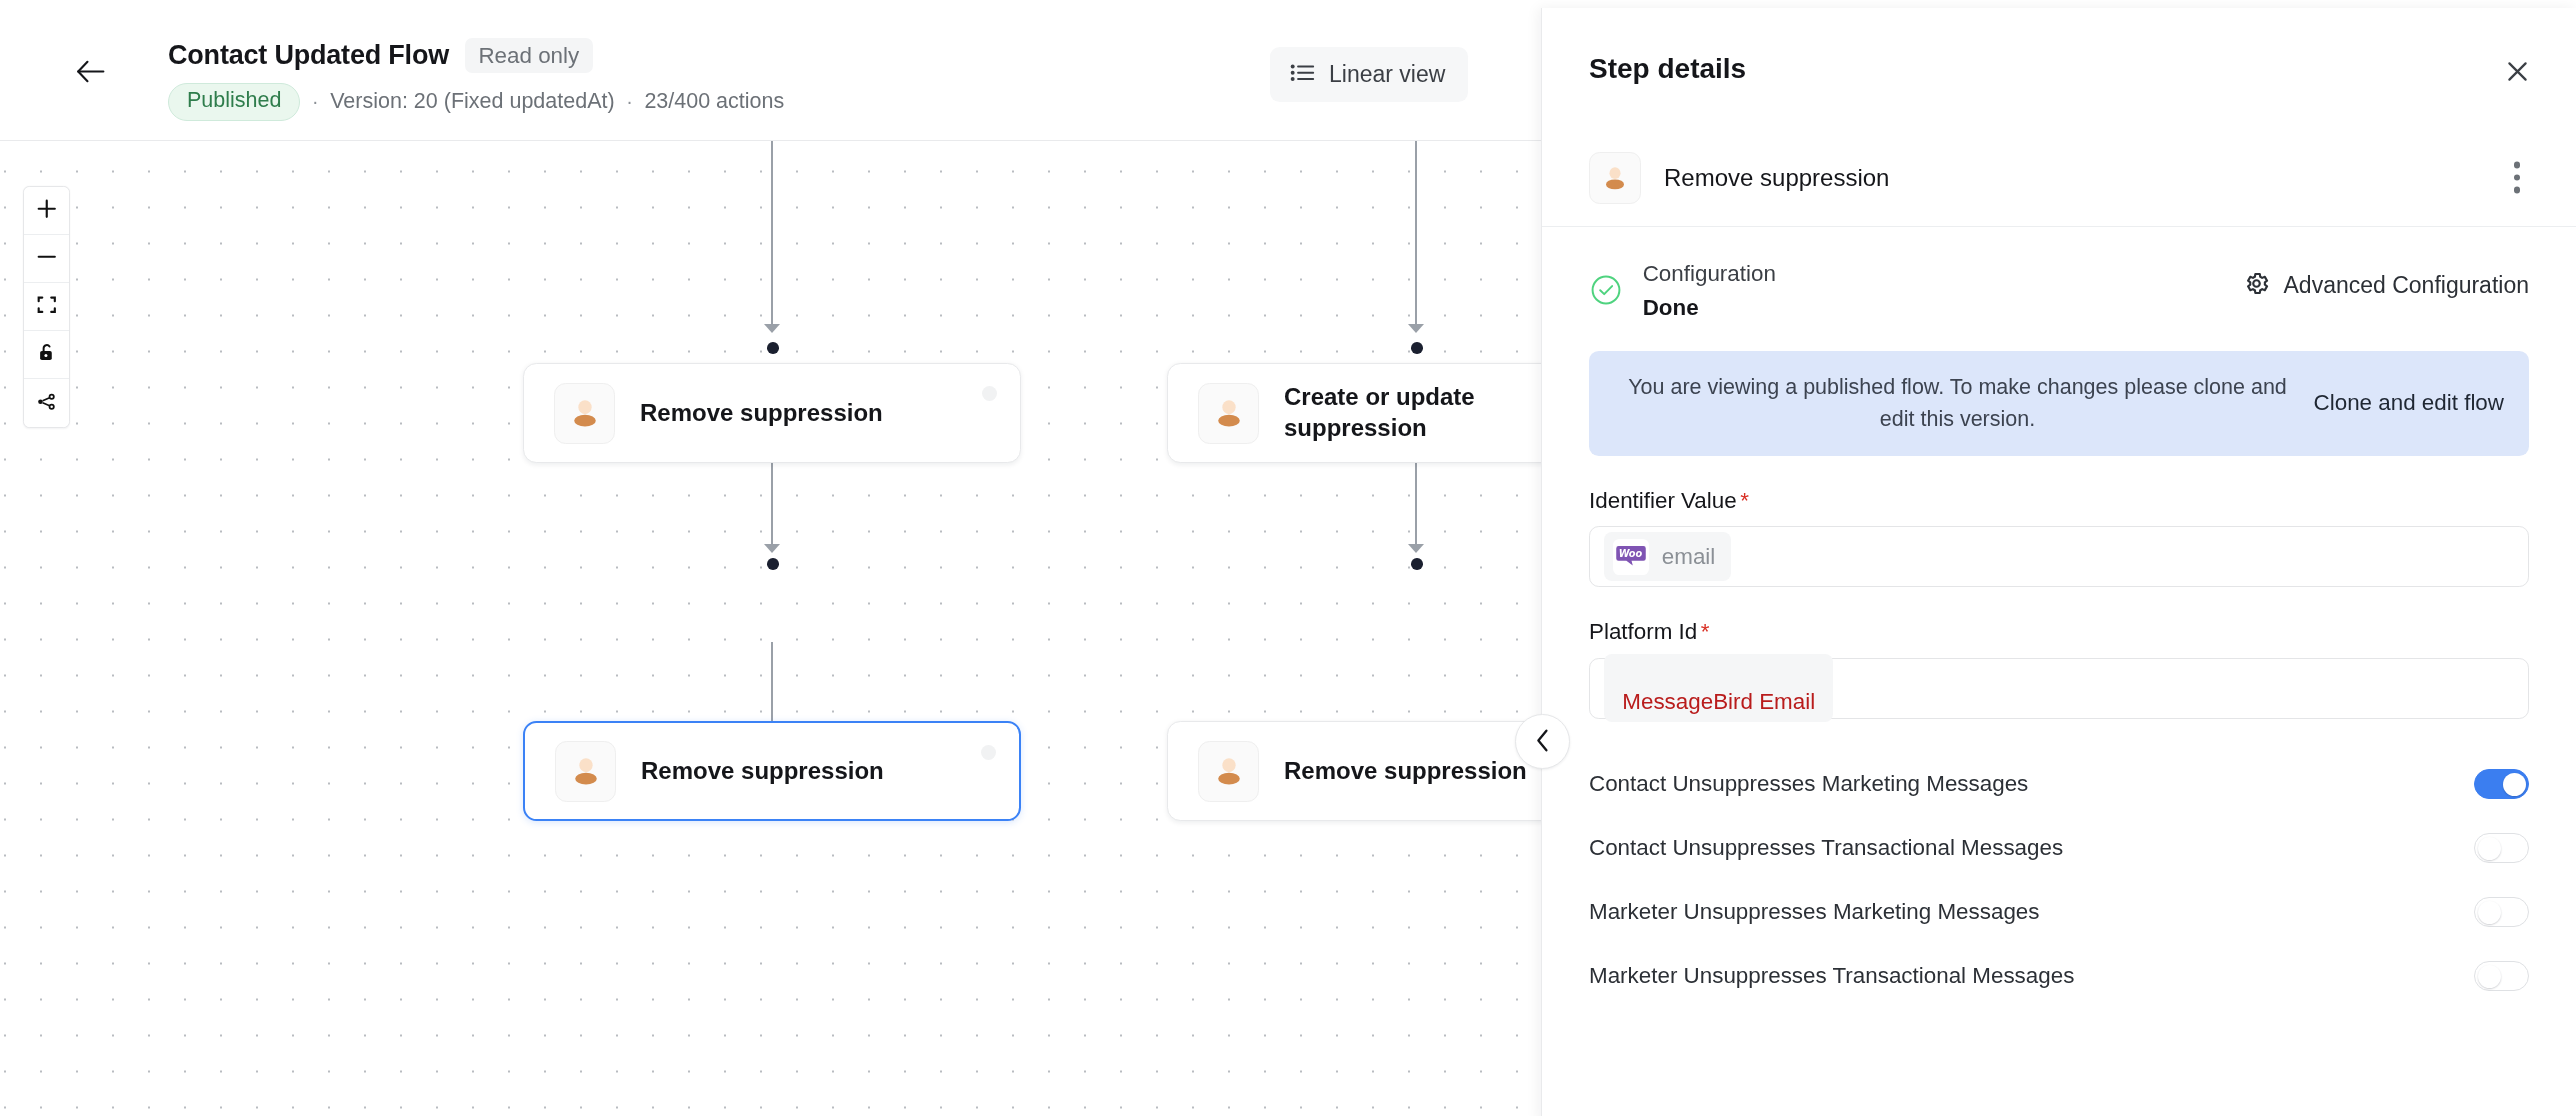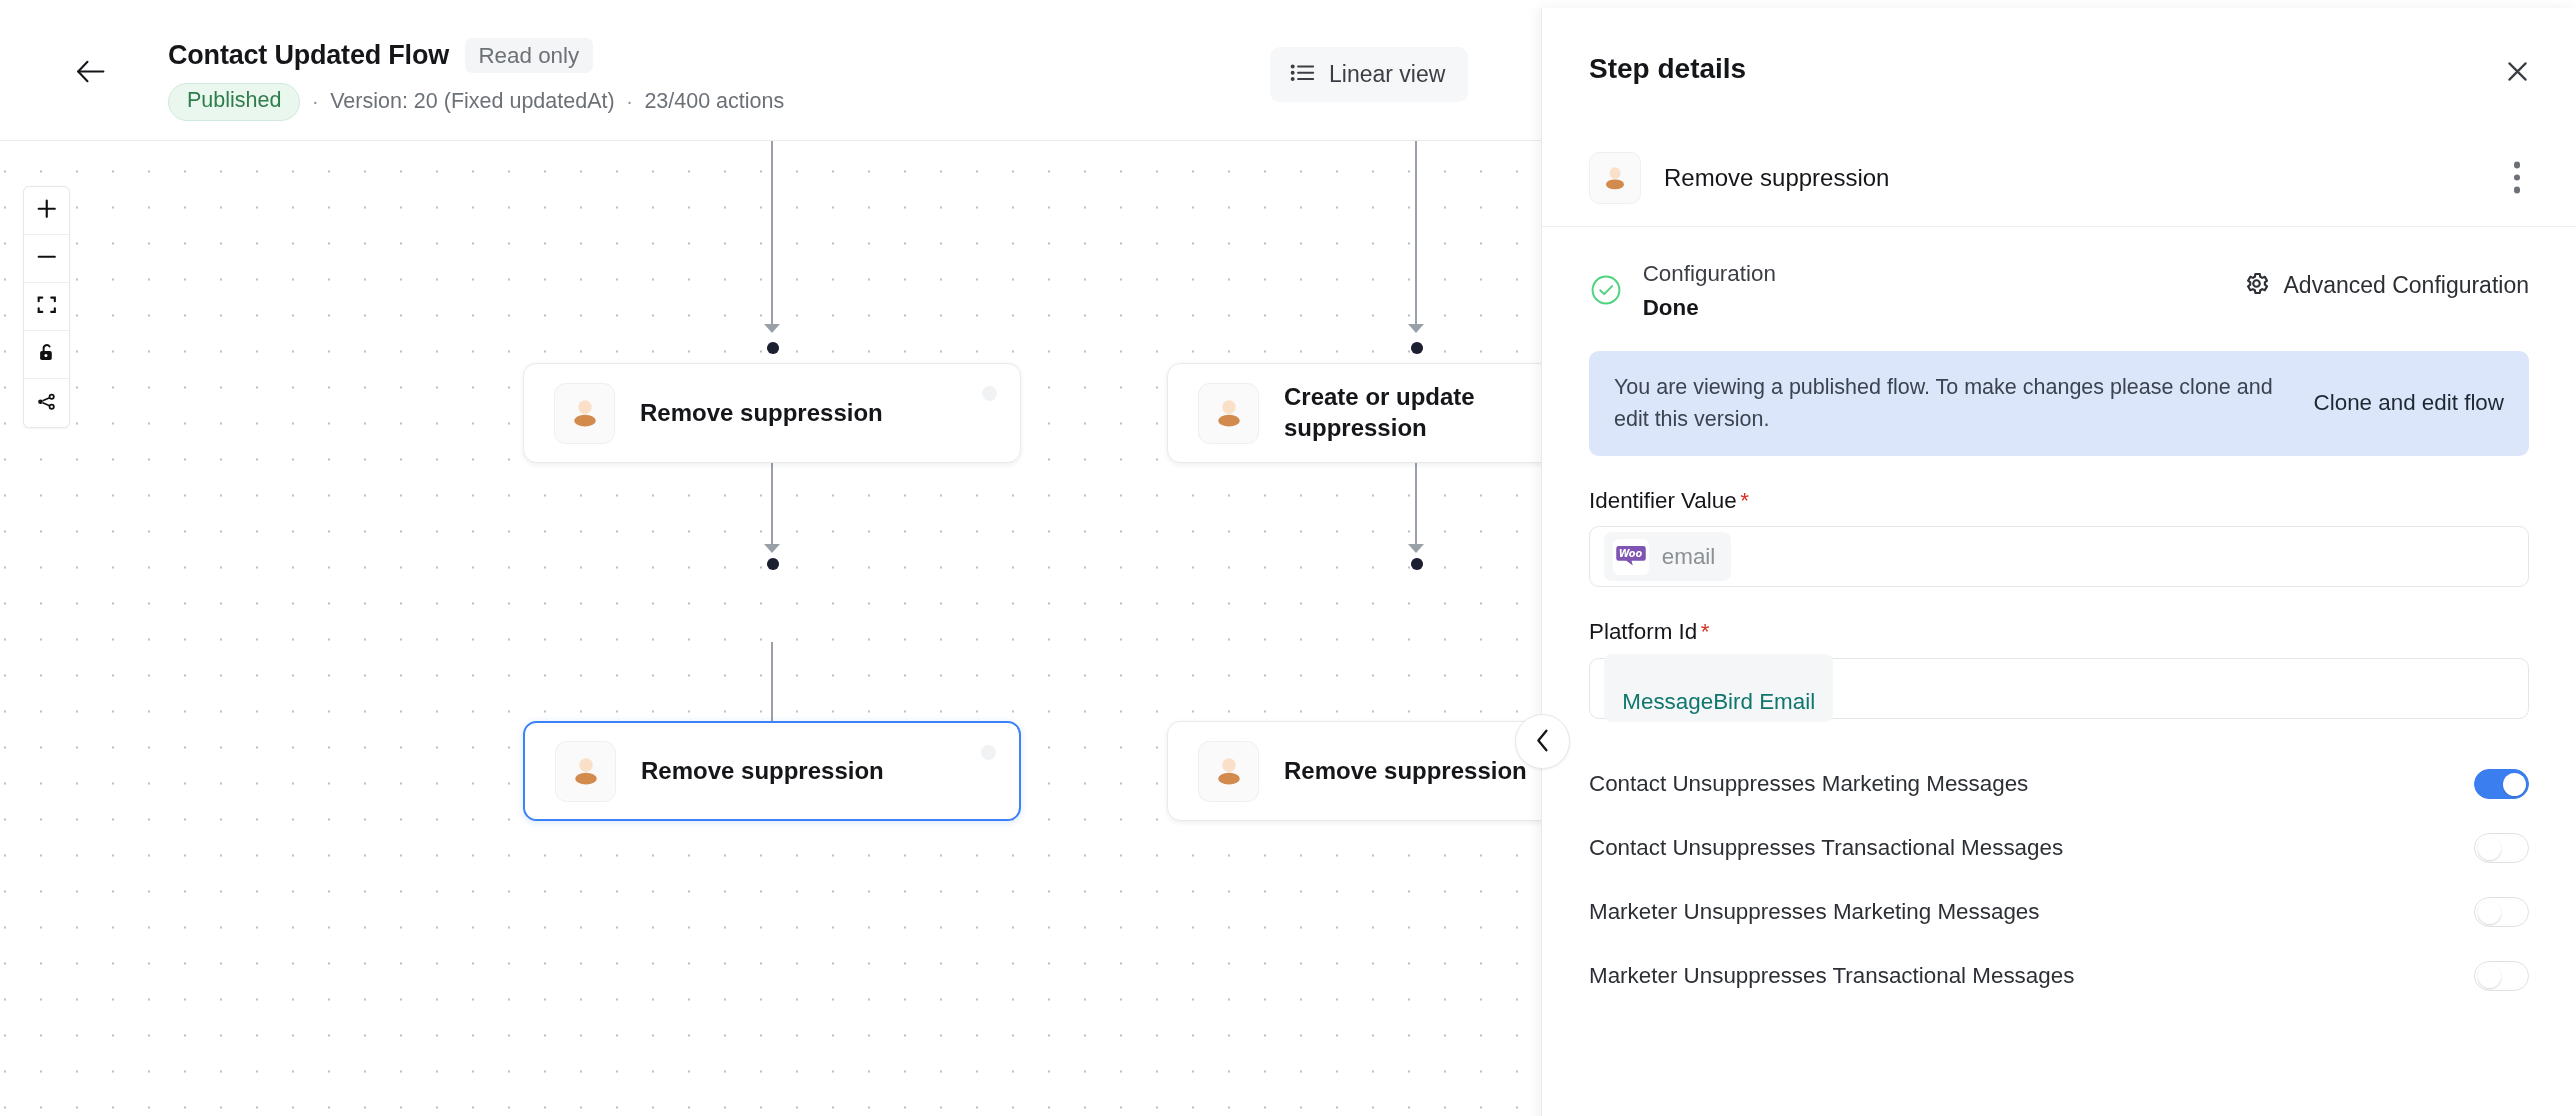--- a/index.html
+++ b/index.html
@@ -154,21 +154,21 @@
   .config-lbl { font-size: 22.4px; color: #3b3f45; line-height: 1.35; text-align: right; }
   .config-val { font-size: 22.4px; font-weight: 700; color: #15161a; margin-top: 5.4px; }
   .adv-config {
     position: absolute; right: 47px; top: 50%; transform: translateY(-50%);
     display: flex; align-items: center; gap: 13.4px; cursor: pointer;
   }
   .adv-config .t { font-size: 23px; color: #2c3036; }
 
   .notice {
     margin: 7.2px 47px 0 47px; background: #dce6fa; border-radius: 9.8px;
-    padding: 19.7px 25px; display: flex; align-items: center; gap: 12.5px;
+    padding: 19.7px 25px; display: flex; align-items: center; gap: 12.5px; text-align: center;
   }
   .notice-text { font-size: 21.5px; color: #3c4350; line-height: 1.52; flex: 1 1 auto; }
   .notice-link {
     font-size: 22.4px; color: #1f2733; white-space: nowrap; cursor: pointer;
     flex: 0 0 auto;
   }
 
   .field { margin: 32px 47px 0 47px; }
   .field-label { font-size: 22.4px; color: #15161a; margin-bottom: 12.5px; }
   .req { color: #d93025; margin-left: 3.6px; }
@@ -176,21 +176,21 @@
     height: 61px; border: 0.9px solid #e4e5e7; border-radius: 9.8px;
     background: #fff; display: flex; align-items: center; padding: 0 14.3px;
     cursor: text;
   }
   .chip {
     display: flex; align-items: center; gap: 12.5px;
     background: #f5f6f7; border-radius: 8px; padding: 6.3px 16px 6.3px 9px;
   }
   .chip.plain { padding: 7.2px 18px; }
   .chip-text { font-size: 22.4px; color: #8b9096; }
-  .chip-text.dark { color: #0f766e; margin-top: 28px; }
+  .chip-text.dark { color: #b91c1c; margin-top: 28px; }
   .woo {
     width: 36px; height: 36px; border-radius: 6.3px; background: #fff;
     display: flex; align-items: flex-start; justify-content: center;
   }
 
   .toggle-row {
     display: flex; align-items: center; justify-content: space-between;
     margin: 0 47px; height: 64px; padding-top: 7.2px;
   }
   .toggle-row:first-of-type { margin-top: 30px; }

